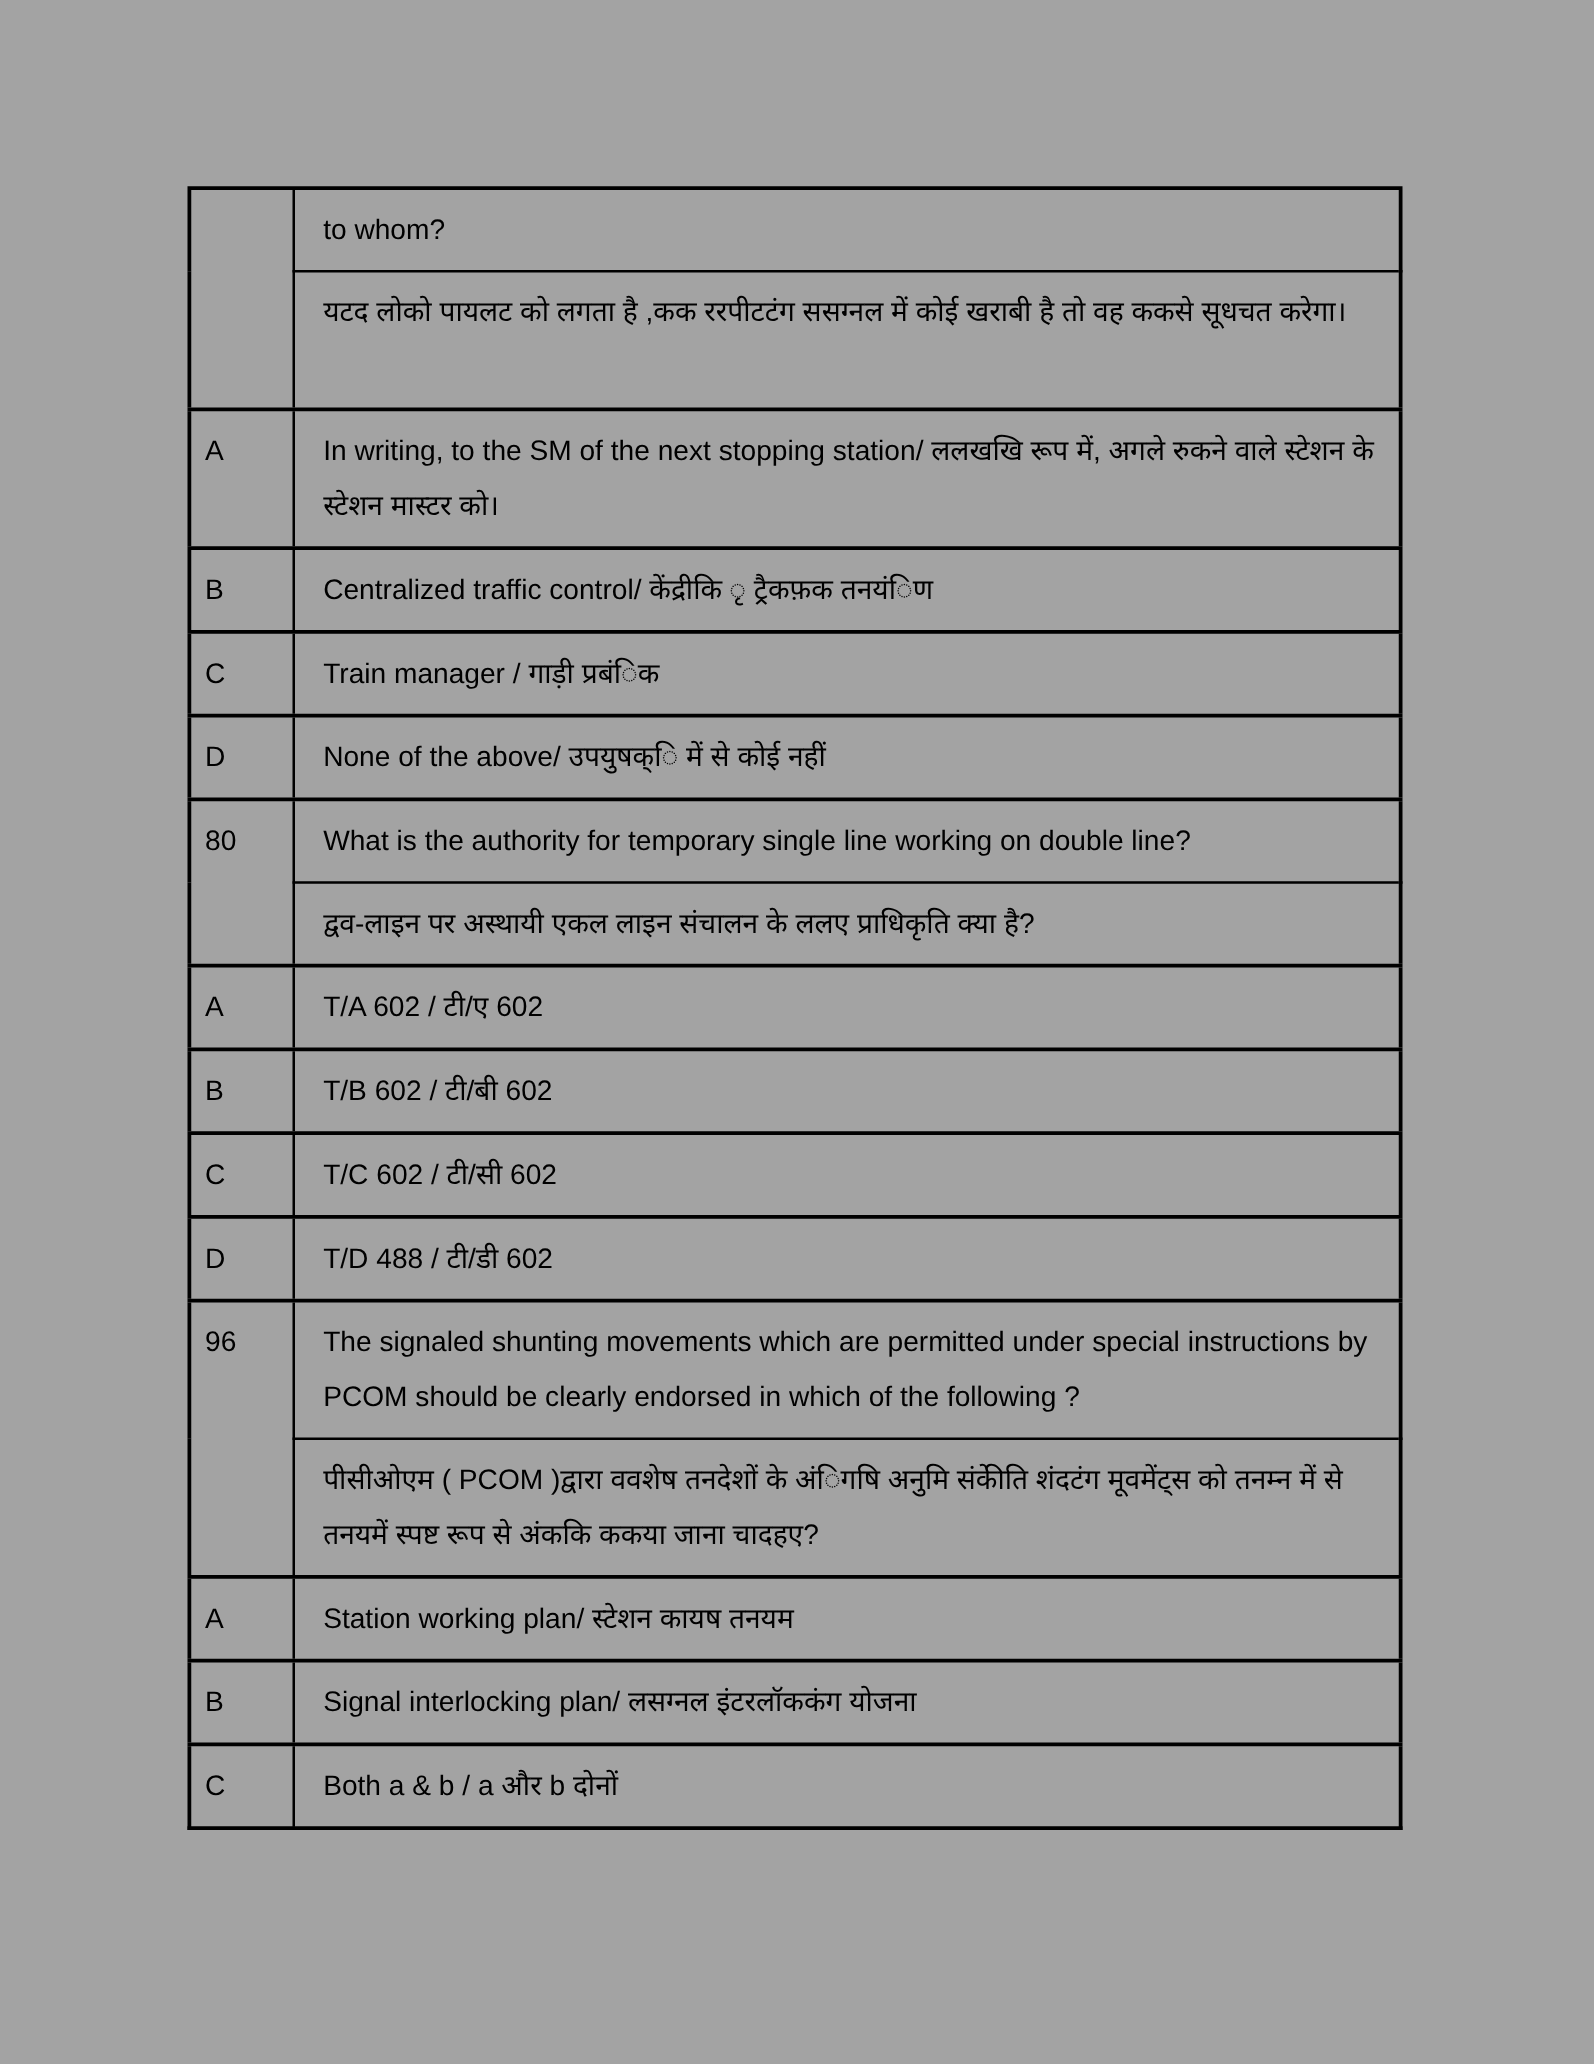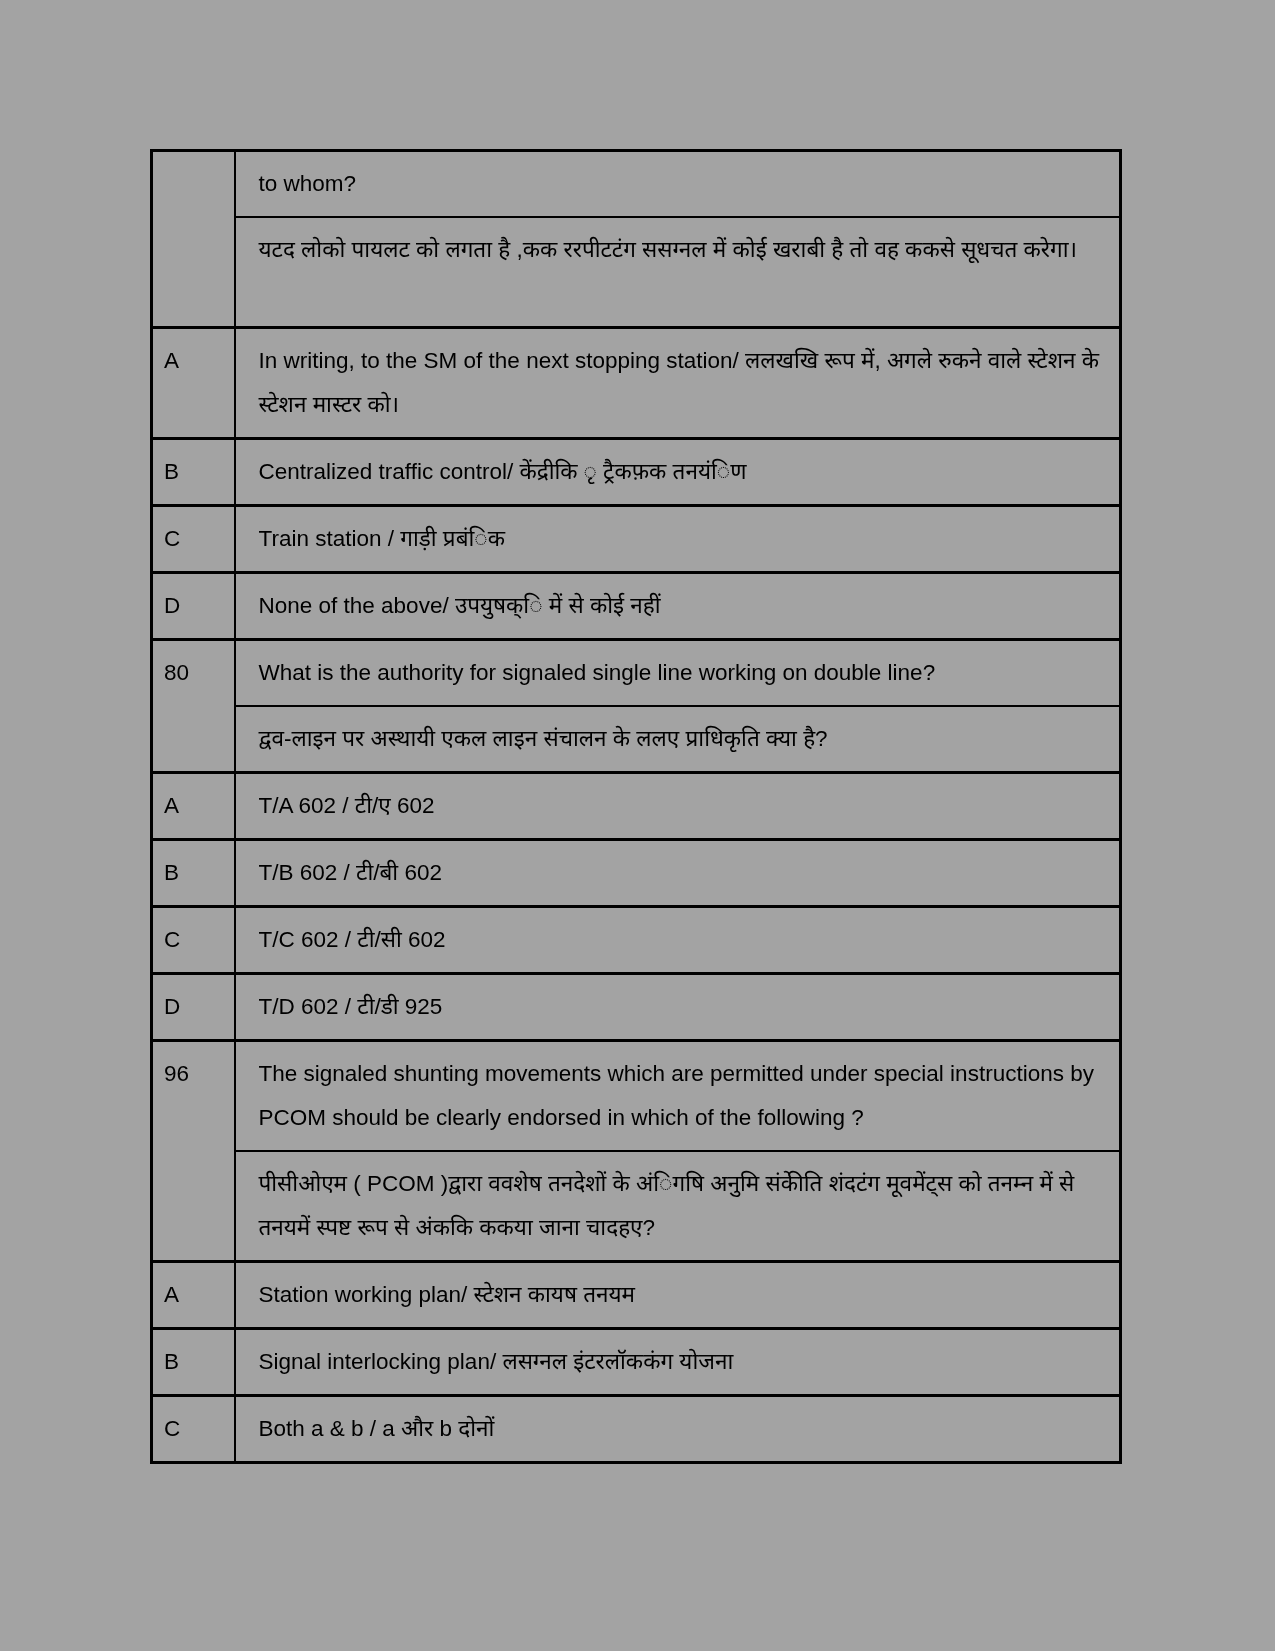--- a/index.html
+++ b/index.html
@@ -76,49 +76,49 @@
     <tr class="row-block row-tall">
       <td class="cell-label">A</td>
       <td class="cell-text">In writing, to the SM of the next stopping station/ ललखखि रूप में, अगले रुकने वाले स्टेशन के स्टेशन मास्टर को।</td>
     </tr>
     <tr class="row-block row-single">
       <td class="cell-label">B</td>
       <td class="cell-text">Centralized traffic control/ केंद्रीकि ृ ट्रैकफ़क तनयंिण</td>
     </tr>
     <tr class="row-block row-single">
       <td class="cell-label">C</td>
-      <td class="cell-text">Train station / गाड़ी प्रबंिक</td>
+      <td class="cell-text">Train manager / गाड़ी प्रबंिक</td>
     </tr>
     <tr class="row-block row-single">
       <td class="cell-label">D</td>
       <td class="cell-text">None of the above/ उपयुषक्ि में से कोई नहीं</td>
     </tr>
 
     <tr class="row-block row-single">
       <td class="cell-label" rowspan="2">80</td>
-      <td class="cell-text">What is the authority for signaled single line working on double line?</td>
+      <td class="cell-text">What is the authority for temporary single line working on double line?</td>
     </tr>
     <tr class="row-hi row-single">
       <td class="cell-text">द्वव-लाइन पर अस्थायी एकल लाइन संचालन के ललए प्राधिकृति क्या है?</td>
     </tr>
     <tr class="row-block row-single">
       <td class="cell-label">A</td>
       <td class="cell-text">T/A 602 / टी/ए 602</td>
     </tr>
     <tr class="row-block row-single">
       <td class="cell-label">B</td>
       <td class="cell-text">T/B 602 / टी/बी 602</td>
     </tr>
     <tr class="row-block row-single">
       <td class="cell-label">C</td>
       <td class="cell-text">T/C 602 / टी/सी 602</td>
     </tr>
     <tr class="row-block row-single">
       <td class="cell-label">D</td>
-      <td class="cell-text">T/D 602 / टी/डी 925</td>
+      <td class="cell-text">T/D 488 / टी/डी 602</td>
     </tr>
 
     <tr class="row-block row-tall">
       <td class="cell-label" rowspan="2">96</td>
       <td class="cell-text">The signaled shunting movements which are permitted under special instructions by PCOM should be clearly endorsed in which of the following ?</td>
     </tr>
     <tr class="row-hi row-tall">
       <td class="cell-text">पीसीओएम ( PCOM )द्वारा ववशेष तनदेशों के अंिगषि अनुमि संकेीति शंदटंग मूवमेंट्स को तनम्न में से तनयमें स्पष्ट रूप से अंककि ककया जाना चादहए?</td>
     </tr>
     <tr class="row-block row-single">

